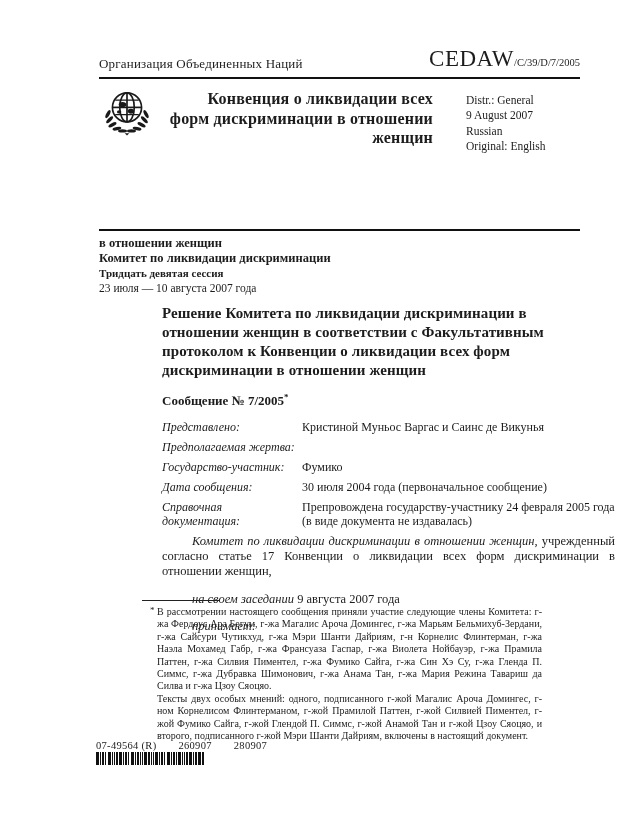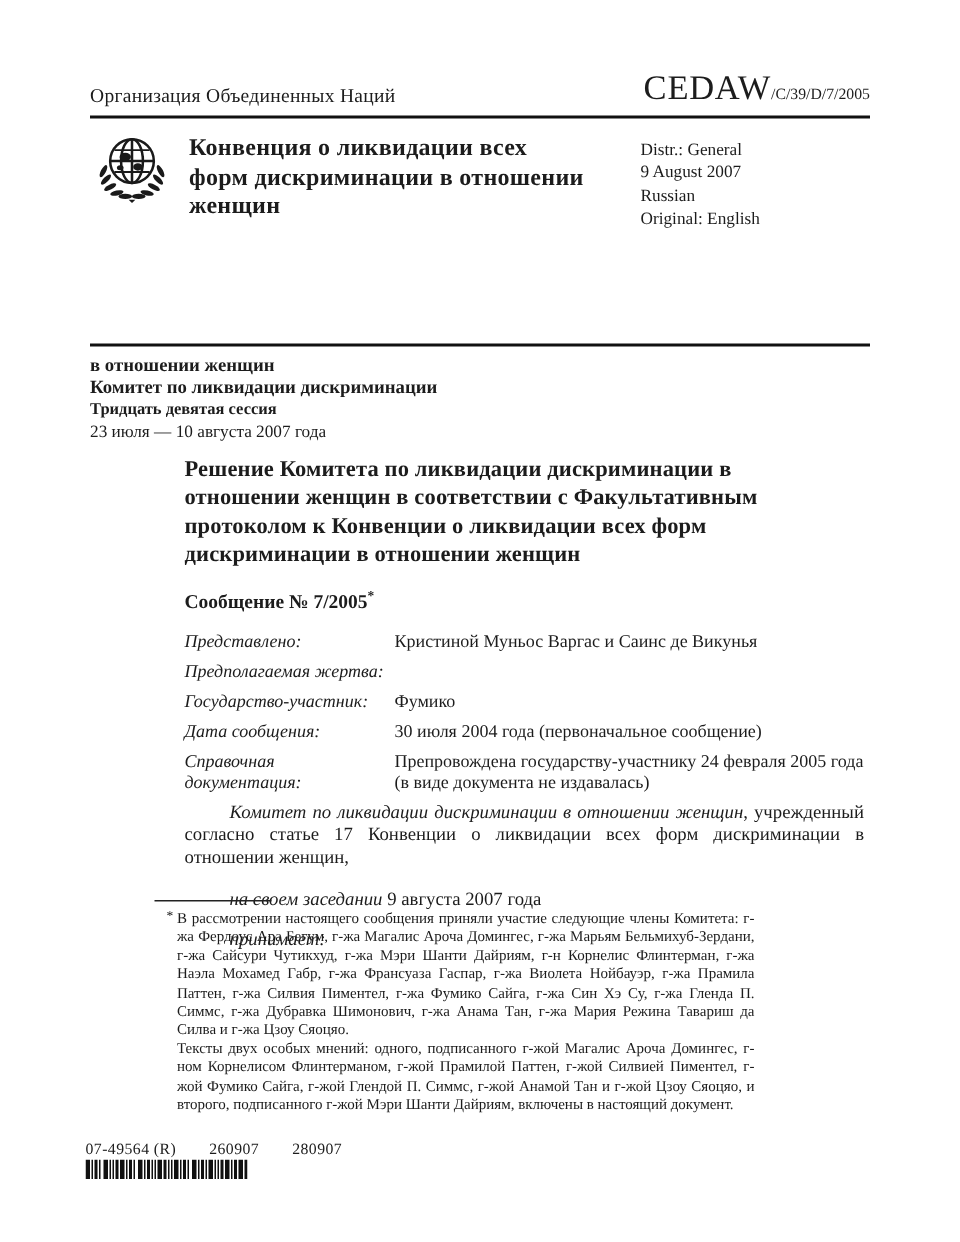--- a/index.html
+++ b/index.html
@@ -2,35 +2,35 @@
 <html><head>
 <meta charset="utf-8">
 <style>
   html,body{margin:0;padding:0;}
   body{
     width:640px;height:828px;background:#ffffff;color:#1c1c1c;
     font-family:"Liberation Serif","DejaVu Serif",serif;
     position:relative;overflow:hidden;
     -webkit-font-smoothing:antialiased;
   }
-  .page{position:absolute;inset:0;padding:52px 60px 0 60px;box-sizing:border-box;}
+  .page{position:absolute;inset:0;padding:52px 60px 0 60px;box-sizing:border-box;margin-left:39px;}
 
   
   .header-row{display:flex;justify-content:space-between;align-items:flex-end;height:20px;}
   .org-name{font-size:13px;letter-spacing:.2px;}
   .doc-symbol{white-space:nowrap;}
   .doc-symbol .big{font-size:23px;letter-spacing:.5px;}
   .doc-symbol .small{font-size:10.5px;}
   .header-rule{border:none;border-top:2px solid #111;margin:5px 0 0 0;}
 
   .masthead{display:flex;margin-top:8px;}
   .emblem{width:56px;height:56px;flex:0 0 56px;margin-top:-2px;}
   .masthead-title{
     font-weight:bold;font-size:16px;line-height:1.22;width:268px;
-    margin-left:10px;margin-top:2px;letter-spacing:.2px;
+    margin-left:10px;margin-top:2px;letter-spacing:.2px;text-align:right;
   }
   .distr-block{font-size:11.5px;line-height:1.34;margin-left:33px;margin-top:6px;}
 
   
   .committee-rule{border:none;border-top:2.5px solid #111;margin:74px -0px 0 0;}
   .committee{margin-top:5px;}
   .committee .name{font-weight:bold;font-size:12.5px;line-height:1.22;}
   .committee .session{font-weight:bold;font-size:11px;line-height:1.25;margin-top:1px;}
   .committee .dates{font-size:11.5px;line-height:1.3;}
 
@@ -52,21 +52,21 @@
   .it{font-style:italic;}
 
   
   .footnote{position:absolute;left:103px;top:600px;width:400px;}
   .footnote-rule{border:none;border-top:1px solid #222;width:78px;margin:0 0 4px 0;}
   .footnote-text{font-size:10px;line-height:1.24;text-align:justify;margin-left:15px;width:385px;}
   .footnote-text p{margin:0;}
   .fn-mark{display:inline-block;margin-left:-7px;width:7px;font-size:9px;vertical-align:2px;}
 
   
-  .footer{position:absolute;left:57px;top:761px;}
+  .footer{position:absolute;left:57px;top:740px;}
   .footer-line{font-size:10.5px;letter-spacing:.3px;white-space:nowrap;}
   .footer-line span{margin-right:0;}
   .footer-line .gap{display:inline-block;width:22px;}
   .barcode{margin-top:1px;display:block;}
 </style>
 </head>
 <body>
 
 <div class="page">
 

